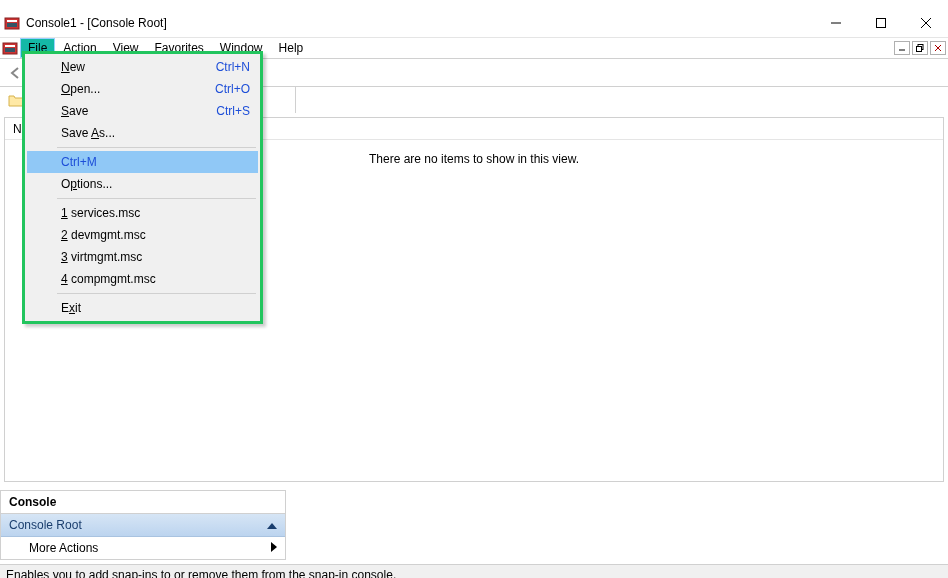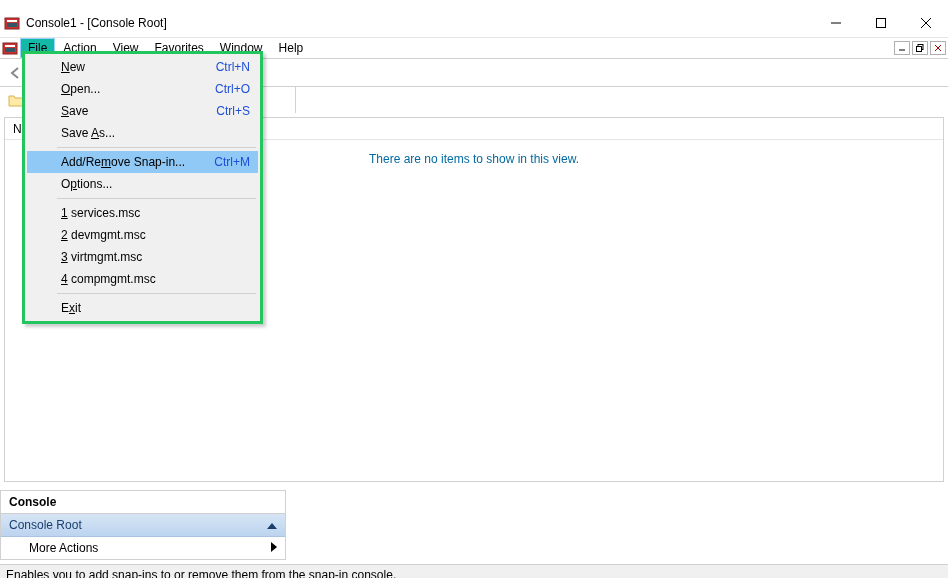--- a/index.html
+++ b/index.html
@@ -25,21 +25,21 @@
   .toolbar { height: 28px; border-bottom: 1px solid #d0d0d0; display:flex; align-items:center; padding-left:4px;}
   .tool-btn { width:24px; height:24px; display:flex; align-items:center; justify-content:center; }
 
   
   .main { display: flex; height: calc(578px - 30px - 21px - 28px - 22px); flex-direction: column; }
   .tree-pane { width: 296px; border-right: 1px solid #d0d0d0; padding: 4px; }
   .tree-item { display: flex; align-items: center; gap: 4px; padding: 2px 4px; }
   .list-pane { flex: 1; border-right: 1px solid #d0d0d0; margin: 4px; border:1px solid #d0d0d0; background:#fff; display:flex; flex-direction:column;}
   .list-header { height: 22px; border-bottom: 1px solid #e5e5e5; display:flex; align-items:center;}
   .list-header-cell { padding: 0 8px; height:100%; display:flex; align-items:center; border-right:1px solid #e5e5e5; width: 165px;}
-  .list-empty { flex:1; display:flex; justify-content:center; padding-top: 12px; color:#0369a1;}
+  .list-empty { flex:1; display:flex; justify-content:center; padding-top: 12px; color:#000000;}
   .actions-pane { width: 286px; margin:4px 4px 4px 0; border:1px solid #d0d0d0; display:flex; flex-direction:column;}
   .actions-title { background:#fff; border-bottom:1px solid #d0d0d0; padding:4px 8px; font-weight:bold;}
   .actions-group { background: linear-gradient(#d6e5f5, #bcd4ef); color:#1a3e6e; padding:4px 8px; display:flex; align-items:center; justify-content:space-between; border-bottom:1px solid #a9c3e0;}
   .actions-item { padding:4px 8px 4px 28px; display:flex; align-items:center; justify-content:space-between;}
 
   
   .statusbar { height: 21px; border-top: 1px solid #d0d0d0; display:flex; align-items:center; padding:0 6px; background:#f0f0f0;}
 
   
   .dropdown { position: absolute; left: 22px; top: 51px; width: 241px; background: #f0f0f0; border: 3px solid #22c55e; box-shadow: 3px 3px 3px rgba(0,0,0,0.2); z-index: 100; padding: 2px; }
@@ -197,21 +197,20 @@
   </div>
   <div class="dd-item">
     <span class="dd-label"><span class="mn">S</span>ave</span>
     <span class="dd-shortcut">Ctrl+S</span>
   </div>
   <div class="dd-item">
     <span class="dd-label">Save <span class="mn">A</span>s...</span>
   </div>
   <div class="dd-sep"></div>
   <div class="dd-item hl">
-    <span class="dd-label">Add/Re<span class="mn">m</span>ove Snap-in...</span>
     <span class="dd-shortcut">Ctrl+M</span>
   </div>
   <div class="dd-item">
     <span class="dd-label">O<span class="mn">p</span>tions...</span>
   </div>
   <div class="dd-sep"></div>
   <div class="dd-item">
     <span class="dd-label"><span class="mn">1</span> services.msc</span>
   </div>
   <div class="dd-item">

